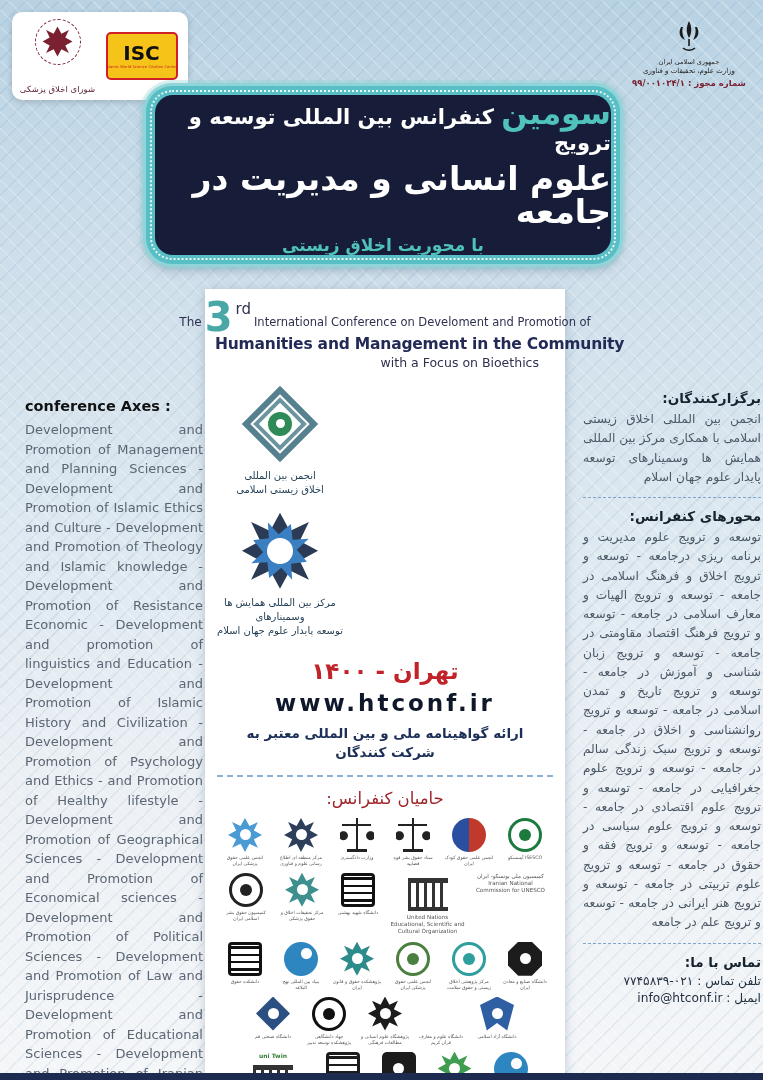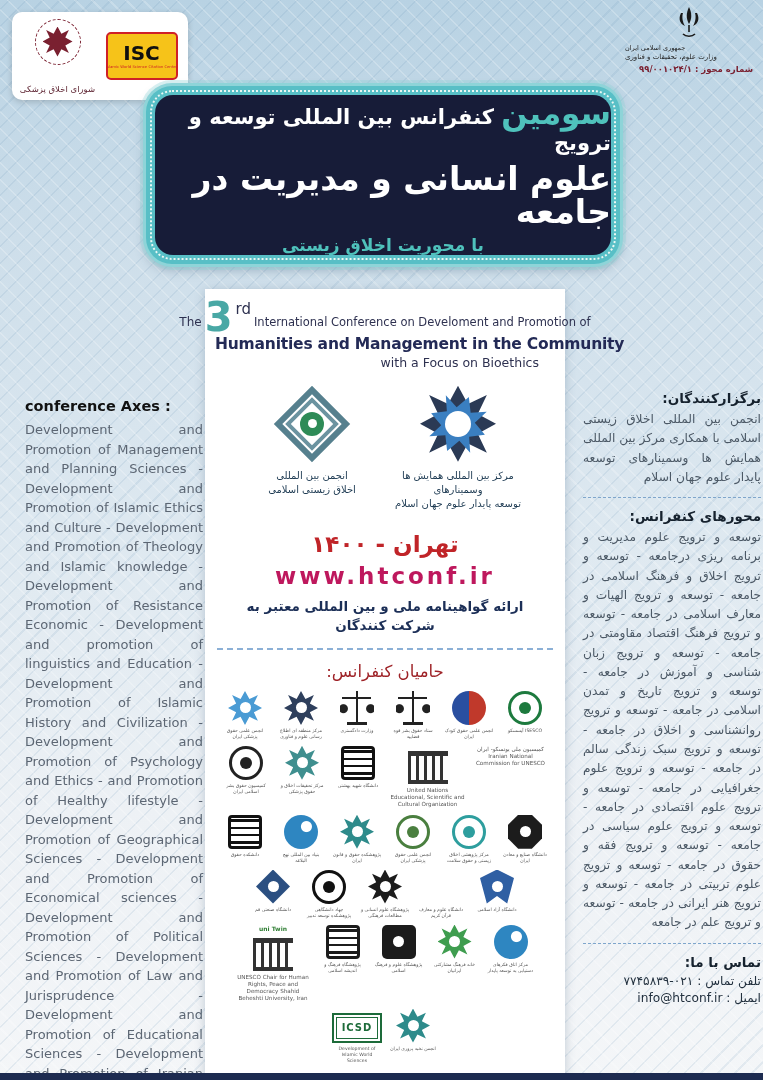--- a/index.html
+++ b/index.html
@@ -13,21 +13,21 @@
     box-shadow:0 2px 6px rgba(0,0,0,.18);display:flex;align-items:center;justify-content:space-around;padding:4px;box-sizing:border-box;}
   .crest-wrap{display:flex;flex-direction:column;align-items:center;width:70px;}
   .crest{width:44px;height:44px;border:1.5px dashed #7a2030;border-radius:50%;position:relative;}
   .crest::after{content:"";position:absolute;inset:7px;background:#7a2030;
     clip-path:polygon(50% 0,63% 24%,88% 12%,76% 37%,100% 50%,76% 63%,88% 88%,63% 76%,50% 100%,37% 76%,12% 88%,24% 63%,0 50%,24% 37%,12% 12%,37% 24%);}
   .crest-cap{font-size:8.5px;color:#5a1f2d;font-weight:normal;margin-top:19px;white-space:nowrap;}
   .isc-box{width:68px;height:44px;background:#f6c319;border:2.5px solid #cf2027;border-radius:5px;
     display:flex;flex-direction:column;align-items:center;justify-content:center;}
   .isc-text{font-size:20px;font-weight:bold;color:#101010;line-height:1;}
   .isc-sub{font-size:3.8px;color:#cf2027;margin-top:1px;white-space:nowrap;}
-  .badge-right{position:absolute;right:10px;top:4px;width:128px;}
+  .badge-right{position:absolute;right:10px;top:18px;width:128px;text-align:center;}
   .emblem{width:40px;height:40px;margin:0 auto;display:block;}
   .br-l1{font-size:6.5px;color:#222;}
   .br-l2{font-size:7px;color:#222;margin-top:1px;}
   .br-l3{font-size:8.5px;color:#7a2030;font-weight:bold;margin-top:3px;direction:rtl;}
   
   .cartouche{position:absolute;left:146px;top:86px;width:474px;height:178px;background:#58bfc6;border-radius:26px;
     box-shadow:0 0 0 3px #8ed4d8, 0 0 0 6px rgba(142,212,216,.35), 0 5px 12px rgba(40,70,100,.35);padding:9px;box-sizing:border-box;}
   .cartouche::after{content:"";position:absolute;inset:4px;border:2px dotted #eaf7f3;border-radius:22px;pointer-events:none;}
   .plaque{width:100%;height:100%;background:#171c38;border-radius:18px;display:flex;flex-direction:column;
     align-items:center;justify-content:center;gap:7px;direction:rtl;}
@@ -42,37 +42,37 @@
   
   .card{position:absolute;left:205px;top:289px;width:360px;height:984px;background:#fff;
     box-shadow:0 2px 10px rgba(60,90,120,.28);padding:14px 10px 4px;box-sizing:border-box;text-align:center;}
   .eng-l1{display:flex;align-items:flex-end;justify-content:center;gap:3px;color:#2e3150;}
   .eng-the{font-size:12px;padding-bottom:3px;}
   .eng-3{font-size:40px;line-height:.72;color:#49a8a5;font-weight:bold;}
   .eng-rd{font-size:15px;align-self:flex-start;margin-top:-3px;}
   .eng-t1{font-size:11.5px;padding-bottom:3px;white-space:nowrap;}
   .eng-l2{font-size:15.5px;font-weight:bold;color:#232a56;margin-top:3px;letter-spacing:-.2px;white-space:nowrap;}
   .eng-l3{font-size:12.5px;color:#2e3150;text-align:right;padding-right:16px;margin-top:2px;}
-  .org-row{display:flex;justify-content:center;gap:16px;margin-top:16px;}
+  .org-row{display:flex;justify-content:center;gap:16px;margin-top:16px;flex-direction:column;}
   .org{width:130px;display:flex;flex-direction:column;align-items:center;}
   .org-icon{height:76px;display:flex;align-items:center;justify-content:center;margin-bottom:7px;}
   .org-cap{font-size:10px;color:#1d3a52;line-height:1.4;direction:rtl;}
   .org-knot{position:relative;width:68px;height:68px;}
   .org-knot .k1{position:absolute;inset:7px;border:6px solid #56808e;transform:rotate(45deg);}
   .org-knot .k2{position:absolute;inset:15px;border:4px solid #6b93a0;transform:rotate(45deg);}
   .org-knot .kc{position:absolute;inset:0;margin:auto;width:24px;height:24px;border-radius:50%;background:#2e8b57;}
   .org-knot .kc::after{content:"";position:absolute;inset:0;margin:auto;width:9px;height:9px;border-radius:50%;background:#fff;}
   .org-star{position:relative;width:76px;height:76px;}
   .os1{position:absolute;inset:0;background:#2b3a55;
     clip-path:polygon(50% 0,63% 24%,88% 12%,76% 37%,100% 50%,76% 63%,88% 88%,63% 76%,50% 100%,37% 76%,12% 88%,24% 63%,0 50%,24% 37%,12% 12%,37% 24%);}
   .os2{position:absolute;inset:9px;background:#3a7fc1;transform:rotate(22deg);
     clip-path:polygon(50% 0,63% 24%,88% 12%,76% 37%,100% 50%,76% 63%,88% 88%,63% 76%,50% 100%,37% 76%,12% 88%,24% 63%,0 50%,24% 37%,12% 12%,37% 24%);}
   .os3{position:absolute;inset:0;margin:auto;width:26px;height:26px;background:#fff;border-radius:50%;}
   .city{margin-top:20px;font-size:23px;font-weight:bold;color:#c02428;direction:rtl;}
-  .site{margin-top:6px;font-size:23px;font-weight:bold;color:#be185d;letter-spacing:3px;}
+  .site{margin-top:6px;font-size:23px;font-weight:bold;color:#0f172a;letter-spacing:3px;}
   .cert{margin-top:8px;font-size:13.5px;font-weight:bold;color:#1c2f57;direction:rtl;line-height:1.45;}
   .dash{border-top:2px dashed #8cb0d6;margin:12px 2px;}
   .sp-title{font-size:16.5px;font-weight:normal;color:#9e2227;direction:rtl;}
   
   .sponsors{display:flex;flex-wrap:wrap;justify-content:center;align-items:flex-start;gap:6px 7px;margin-top:10px;}
   .cell{width:49px;display:flex;flex-direction:column;align-items:center;}
   .cell.wide{width:76px;}
   .cell-shape{width:34px;height:34px;position:relative;margin-bottom:3px;flex-shrink:0;}
   .cell-caption{font-size:4.6px;color:#555;line-height:1.3;text-align:center;direction:rtl;}
   .cell.wide .cell-caption{font-size:5.6px;direction:ltr;}

